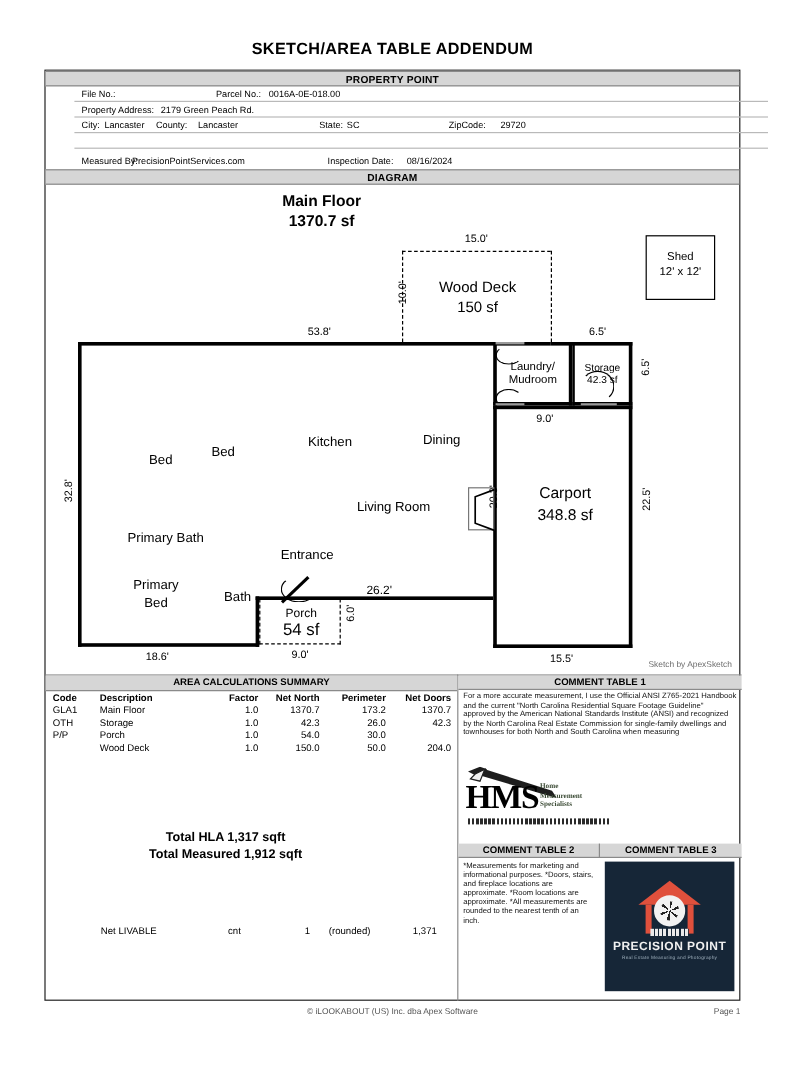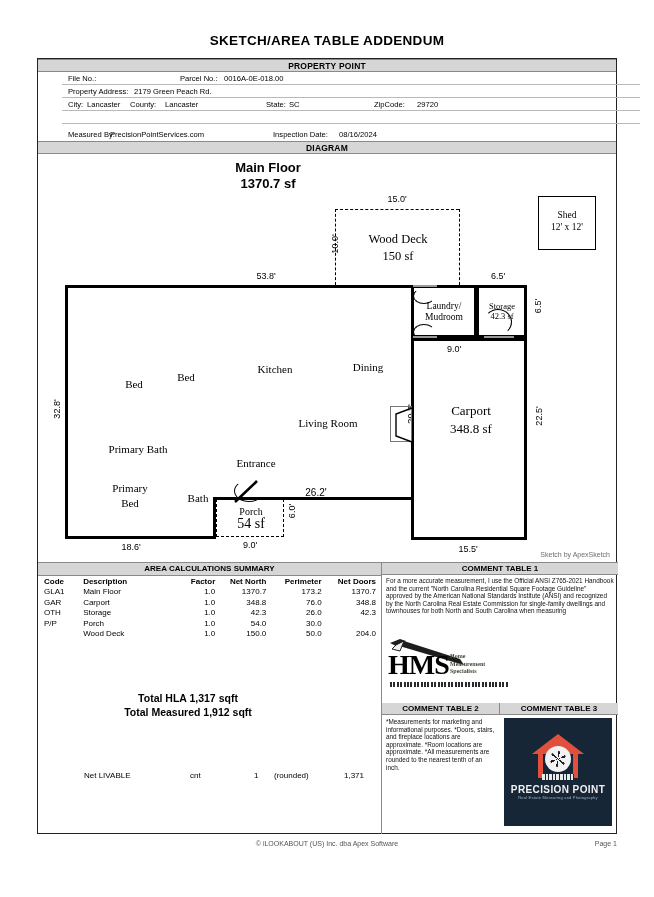--- a/index.html
+++ b/index.html
@@ -108,21 +108,20 @@
     border: 1.2px solid #000;
     box-sizing: border-box;
   }
 
   .rlabel {
     position: absolute;
     font-size: 9.5px;
     text-align: center;
     line-height: 12px;
     white-space: nowrap;
-    font-family: Liberation Serif, serif;
   }
   .rlabel.big { font-size: 12.5px; line-height: 15px; }
   .rlabel.med { font-size: 11px; line-height: 14px; }
   .dim {
     position: absolute;
     font-size: 9px;
     white-space: nowrap;
     text-align: center;
   }
   .dim.vert {
@@ -503,28 +502,20 @@
           </tr>
         </thead>
         <tbody>
           <tr>
             <td class="ta-l">GLA1</td>
             <td class="ta-l">Main Floor</td>
             <td class="ta-r">1.0</td>
             <td class="ta-r">1370.7</td>
             <td class="ta-r">173.2</td>
             <td class="ta-r">1370.7</td>
-          </tr>
-          <tr>
-            <td class="ta-l">GAR</td>
-            <td class="ta-l">Carport</td>
-            <td class="ta-r">1.0</td>
-            <td class="ta-r">348.8</td>
-            <td class="ta-r">76.0</td>
-            <td class="ta-r">348.8</td>
           </tr>
           <tr>
             <td class="ta-l">OTH</td>
             <td class="ta-l">Storage</td>
             <td class="ta-r">1.0</td>
             <td class="ta-r">42.3</td>
             <td class="ta-r">26.0</td>
             <td class="ta-r">42.3</td>
           </tr>
           <tr>

